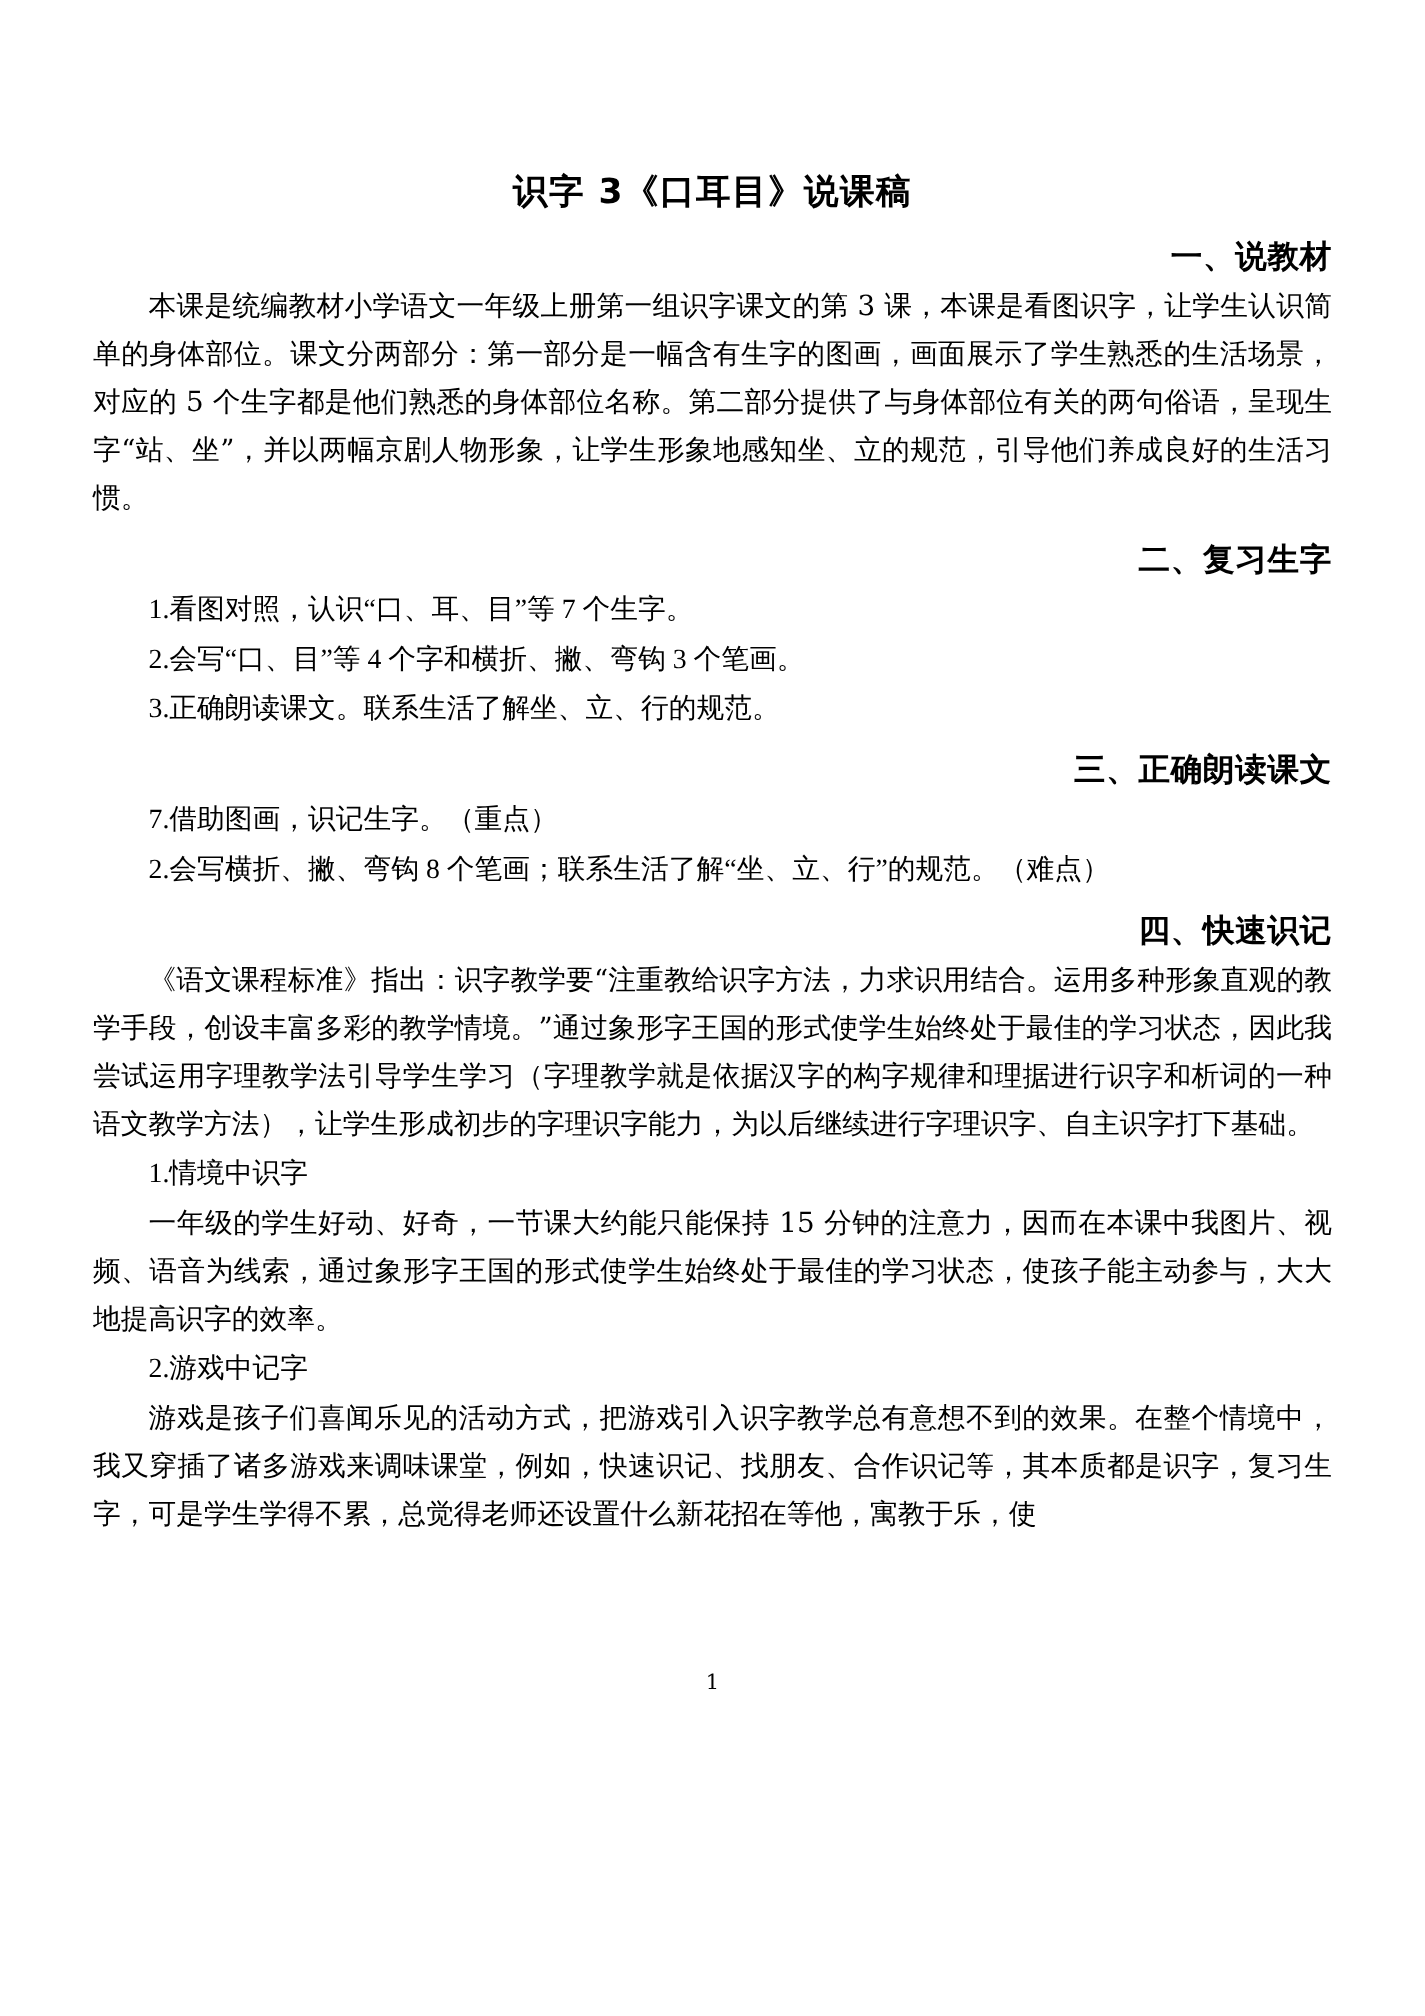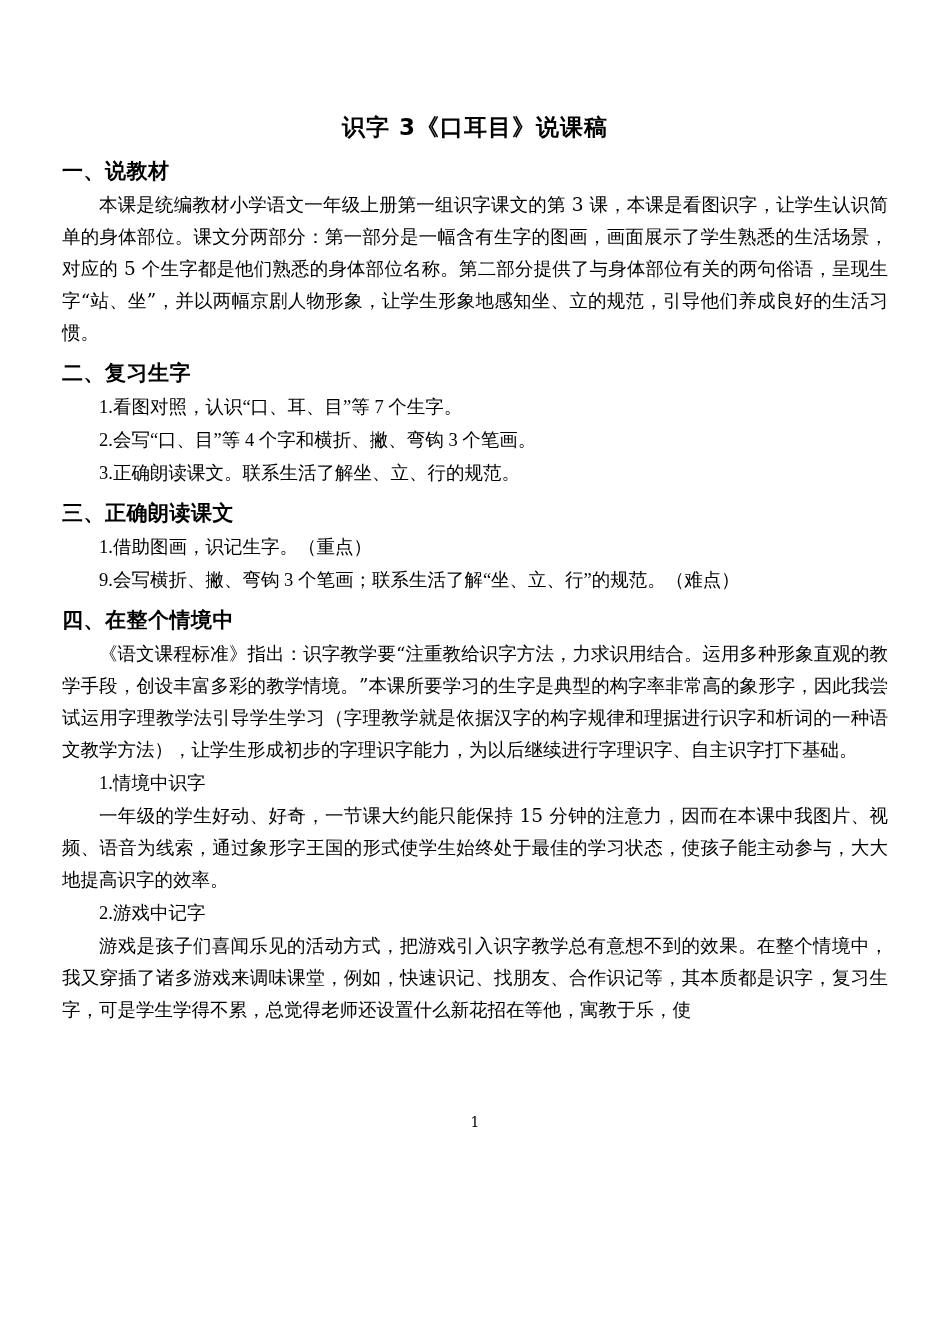--- a/index.html
+++ b/index.html
@@ -29,20 +29,21 @@
     letter-spacing: 1px;
     margin: 16px 0 14px 0;
     font-family: "DejaVu Sans", "Liberation Sans", sans-serif;
   }
   .h2 {
     font-size: 21px;
     font-weight: bold;
     margin: 10px 0 4px 0;
     letter-spacing: 0.5px;
     font-family: "DejaVu Sans", "Liberation Sans", sans-serif;
+    text-align: right;
   }
   .para {
     font-size: 18.5px;
     line-height: 32px;
     text-align: justify;
     text-justify: inter-ideograph;
     margin: 0 0 1px 0;
     text-indent: 2em;
   }
   .para.sub {
@@ -68,24 +69,24 @@
 
   <div class="h2">一、说教材</div>
   <p class="para">本课是统编教材小学语文一年级上册第一组识字课文的第 3 课，本课是看图识字，让学生认识简单的身体部位。课文分两部分：第一部分是一幅含有生字的图画，画面展示了学生熟悉的生活场景，对应的 5 个生字都是他们熟悉的身体部位名称。第二部分提供了与身体部位有关的两句俗语，呈现生字“站、坐”，并以两幅京剧人物形象，让学生形象地感知坐、立的规范，引导他们养成良好的生活习惯。</p>
 
   <div class="h2">二、复习生字</div>
   <p class="para sub">1.看图对照，认识“口、耳、目”等 7 个生字。</p>
   <p class="para sub">2.会写“口、目”等 4 个字和横折、撇、弯钩 3 个笔画。</p>
   <p class="para sub">3.正确朗读课文。联系生活了解坐、立、行的规范。</p>
 
   <div class="h2">三、正确朗读课文</div>
-  <p class="para sub">1.借助图画，识记生字。（重点）</p>
-  <p class="para sub">9.会写横折、撇、弯钩 3 个笔画；联系生活了解“坐、立、行”的规范。（难点）</p>
+  <p class="para sub">7.借助图画，识记生字。（重点）</p>
+  <p class="para sub">2.会写横折、撇、弯钩 8 个笔画；联系生活了解“坐、立、行”的规范。（难点）</p>
 
-  <div class="h2">四、在整个情境中</div>
-  <p class="para">《语文课程标准》指出：识字教学要“注重教给识字方法，力求识用结合。运用多种形象直观的教学手段，创设丰富多彩的教学情境。”本课所要学习的生字是典型的构字率非常高的象形字，因此我尝试运用字理教学法引导学生学习（字理教学就是依据汉字的构字规律和理据进行识字和析词的一种语文教学方法），让学生形成初步的字理识字能力，为以后继续进行字理识字、自主识字打下基础。</p>
+  <div class="h2">四、快速识记</div>
+  <p class="para">《语文课程标准》指出：识字教学要“注重教给识字方法，力求识用结合。运用多种形象直观的教学手段，创设丰富多彩的教学情境。”通过象形字王国的形式使学生始终处于最佳的学习状态，因此我尝试运用字理教学法引导学生学习（字理教学就是依据汉字的构字规律和理据进行识字和析词的一种语文教学方法），让学生形成初步的字理识字能力，为以后继续进行字理识字、自主识字打下基础。</p>
   <p class="para sub">1.情境中识字</p>
   <p class="para">一年级的学生好动、好奇，一节课大约能只能保持 15 分钟的注意力，因而在本课中我图片、视频、语音为线索，通过象形字王国的形式使学生始终处于最佳的学习状态，使孩子能主动参与，大大地提高识字的效率。</p>
   <p class="para sub">2.游戏中记字</p>
   <p class="para">游戏是孩子们喜闻乐见的活动方式，把游戏引入识字教学总有意想不到的效果。在整个情境中，我又穿插了诸多游戏来调味课堂，例如，快速识记、找朋友、合作识记等，其本质都是识字，复习生字，可是学生学得不累，总觉得老师还设置什么新花招在等他，寓教于乐，使</p>
 
   <div class="page-number">1</div>
 </div>
 
 </body></html>

